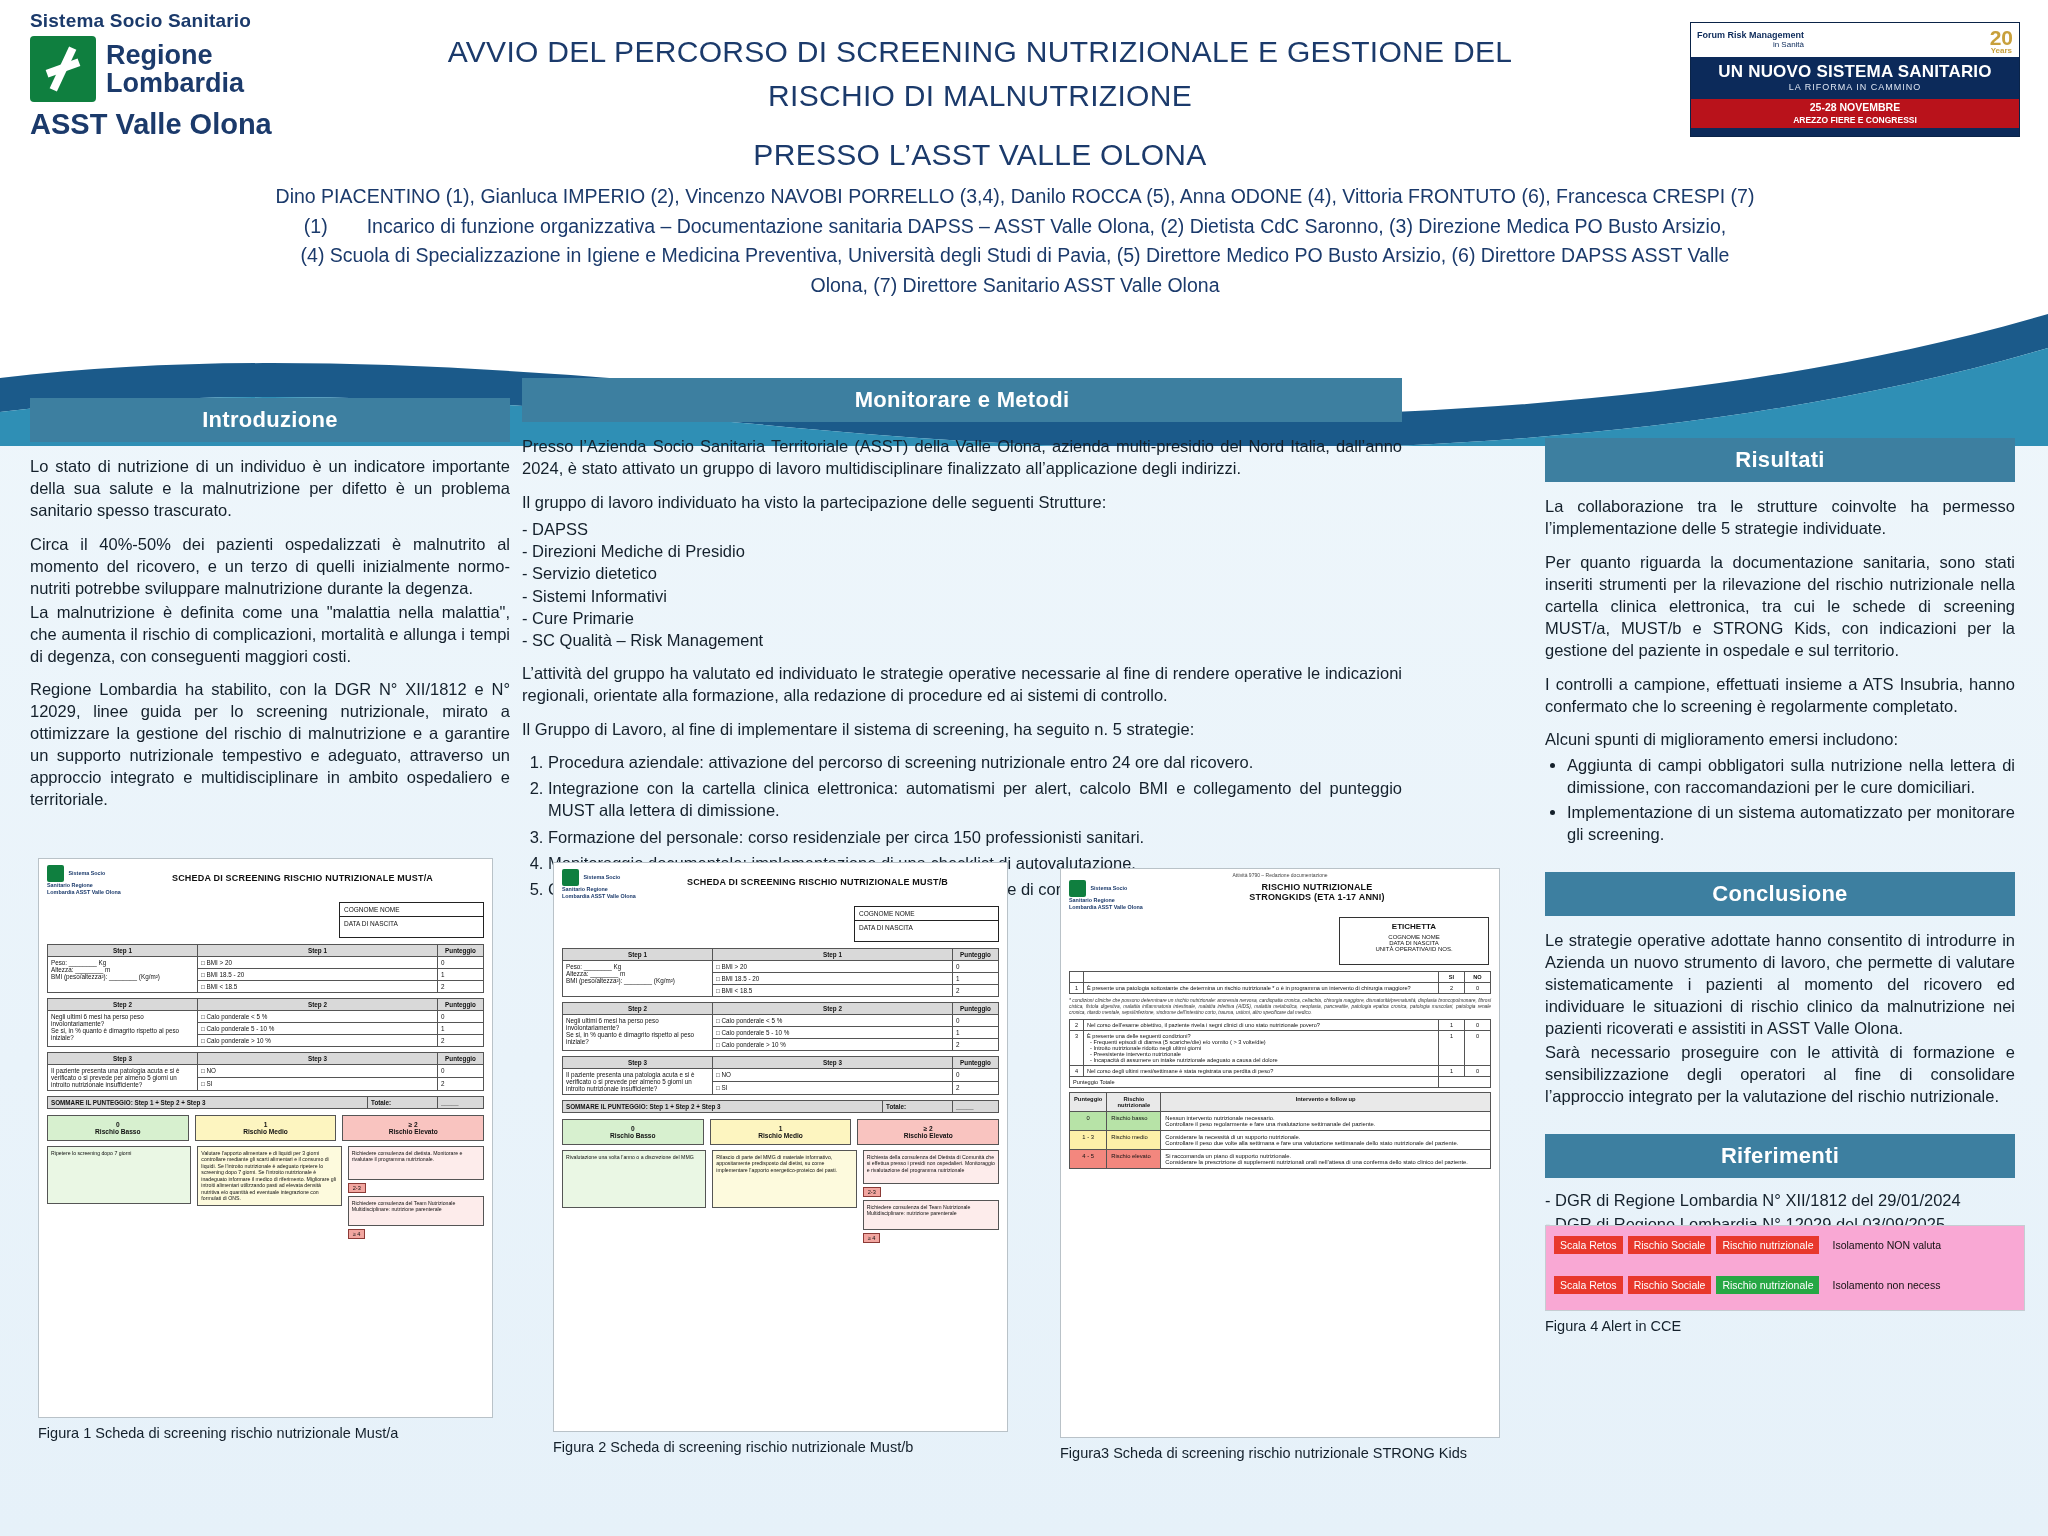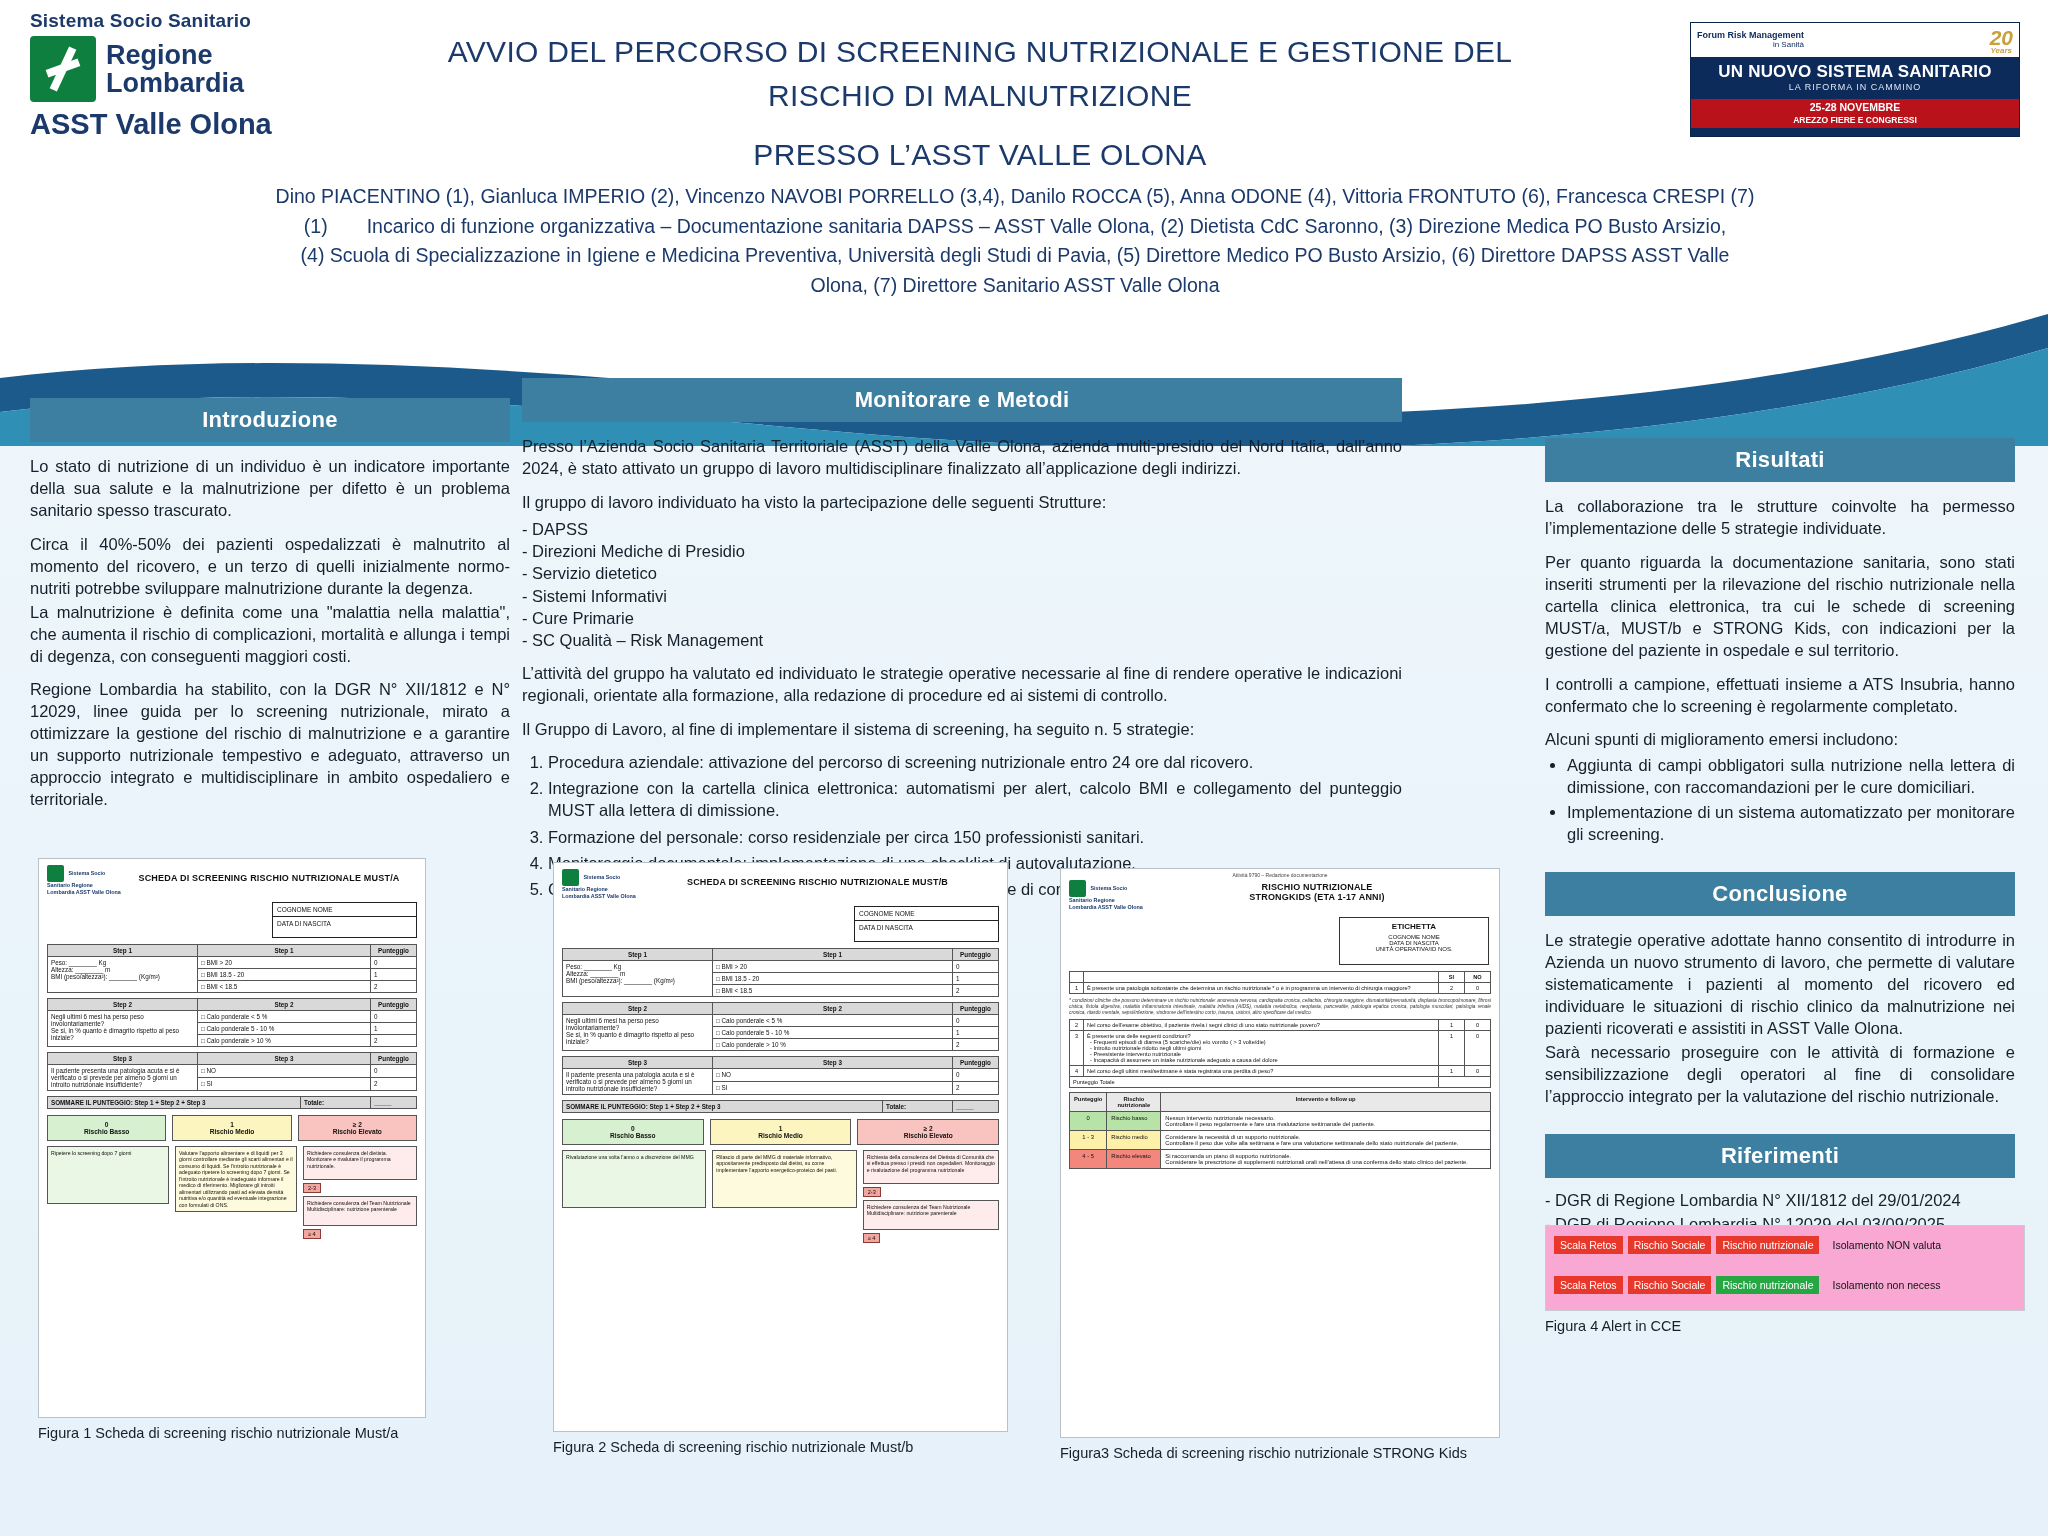--- a/index.html
+++ b/index.html
@@ -54,21 +54,21 @@
   }
 
   .congress-banner{
     position:absolute; right:28px; top:22px; width:330px; height:115px;
     background:#0c2a5a; border:1px solid #0a2348; color:#fff;
     text-align:center; overflow:hidden;
   }
   .cb-top{ background:#ffffff; color:#0c2a5a; height:34px; display:flex; align-items:center; justify-content:space-between; padding:2px 6px;}
   .cb-frm{ font-size:8px; text-align:right; line-height:1.1; color:#0c2a5a; }
   .cb-frm b{ font-size:9px; }
-  .cb-20{ color:#c8a03c; font-size:21px; font-weight:bold; font-style:italic;}
+  .cb-20{ color:#c8a03c; font-size:21px; font-weight:bold; }
   .cb-20 small{ font-size:8px; display:block; margin-top:-4px;}
   .cb-main{ font-size:17px; font-weight:bold; color:#fff; margin-top:5px; letter-spacing:.2px;}
   .cb-sub{ font-size:9px; color:#dfe6f2; letter-spacing:1px; }
   .cb-date{ background:#b9121b; color:#fff; font-size:10.5px; font-weight:bold; margin-top:7px; padding:2px 0; }
   .cb-place{ background:#b9121b; color:#fff; font-size:8.5px; font-weight:bold; padding-bottom:3px;}
 
   
   .wave { position:absolute; top:286px; left:0; width:2048px; height:160px; }
 
   
@@ -267,21 +267,21 @@
     <p class="ptxt first">Le strategie operative adottate hanno consentito di introdurre in Azienda un nuovo strumento di lavoro, che permette di valutare sistematicamente i pazienti al momento del ricovero ed individuare le situazioni di rischio clinico da malnutrizione nei pazienti ricoverati e assistiti in ASST Valle Olona.</p>
     <p class="ptxt" style="margin-top:2px">Sarà necessario proseguire con le attività di formazione e sensibilizzazione degli operatori al fine di consolidare l’approccio integrato per la valutazione del rischio nutrizionale.</p>
 
     <div class="sec-head" style="margin-top:26px">Riferimenti</div>
     <div class="ref-list">
       <div>- DGR di Regione Lombardia N° XII/1812 del 29/01/2024</div>
       <div>- DGR di Regione Lombardia N° 12029 del 03/09/2025</div>
     </div>
   </div>
 
-  <div style="position:absolute; left:38px; top:858px; width:388px;">
+  <div style="position:absolute; left:38px; top:858px; width:455px;">
     <div class="sheet" style="height:560px">
       <div class="sh-head">
         <div class="sh-logo">
           <span class="sh-gmark"></span>
           <span>Sistema Socio Sanitario Regione Lombardia ASST Valle Olona</span>
         </div>
         <div class="sh-title">SCHEDA DI SCREENING RISCHIO NUTRIZIONALE MUST/A</div>
       </div>
       <div class="nameBox">
         <div>COGNOME NOME</div>

